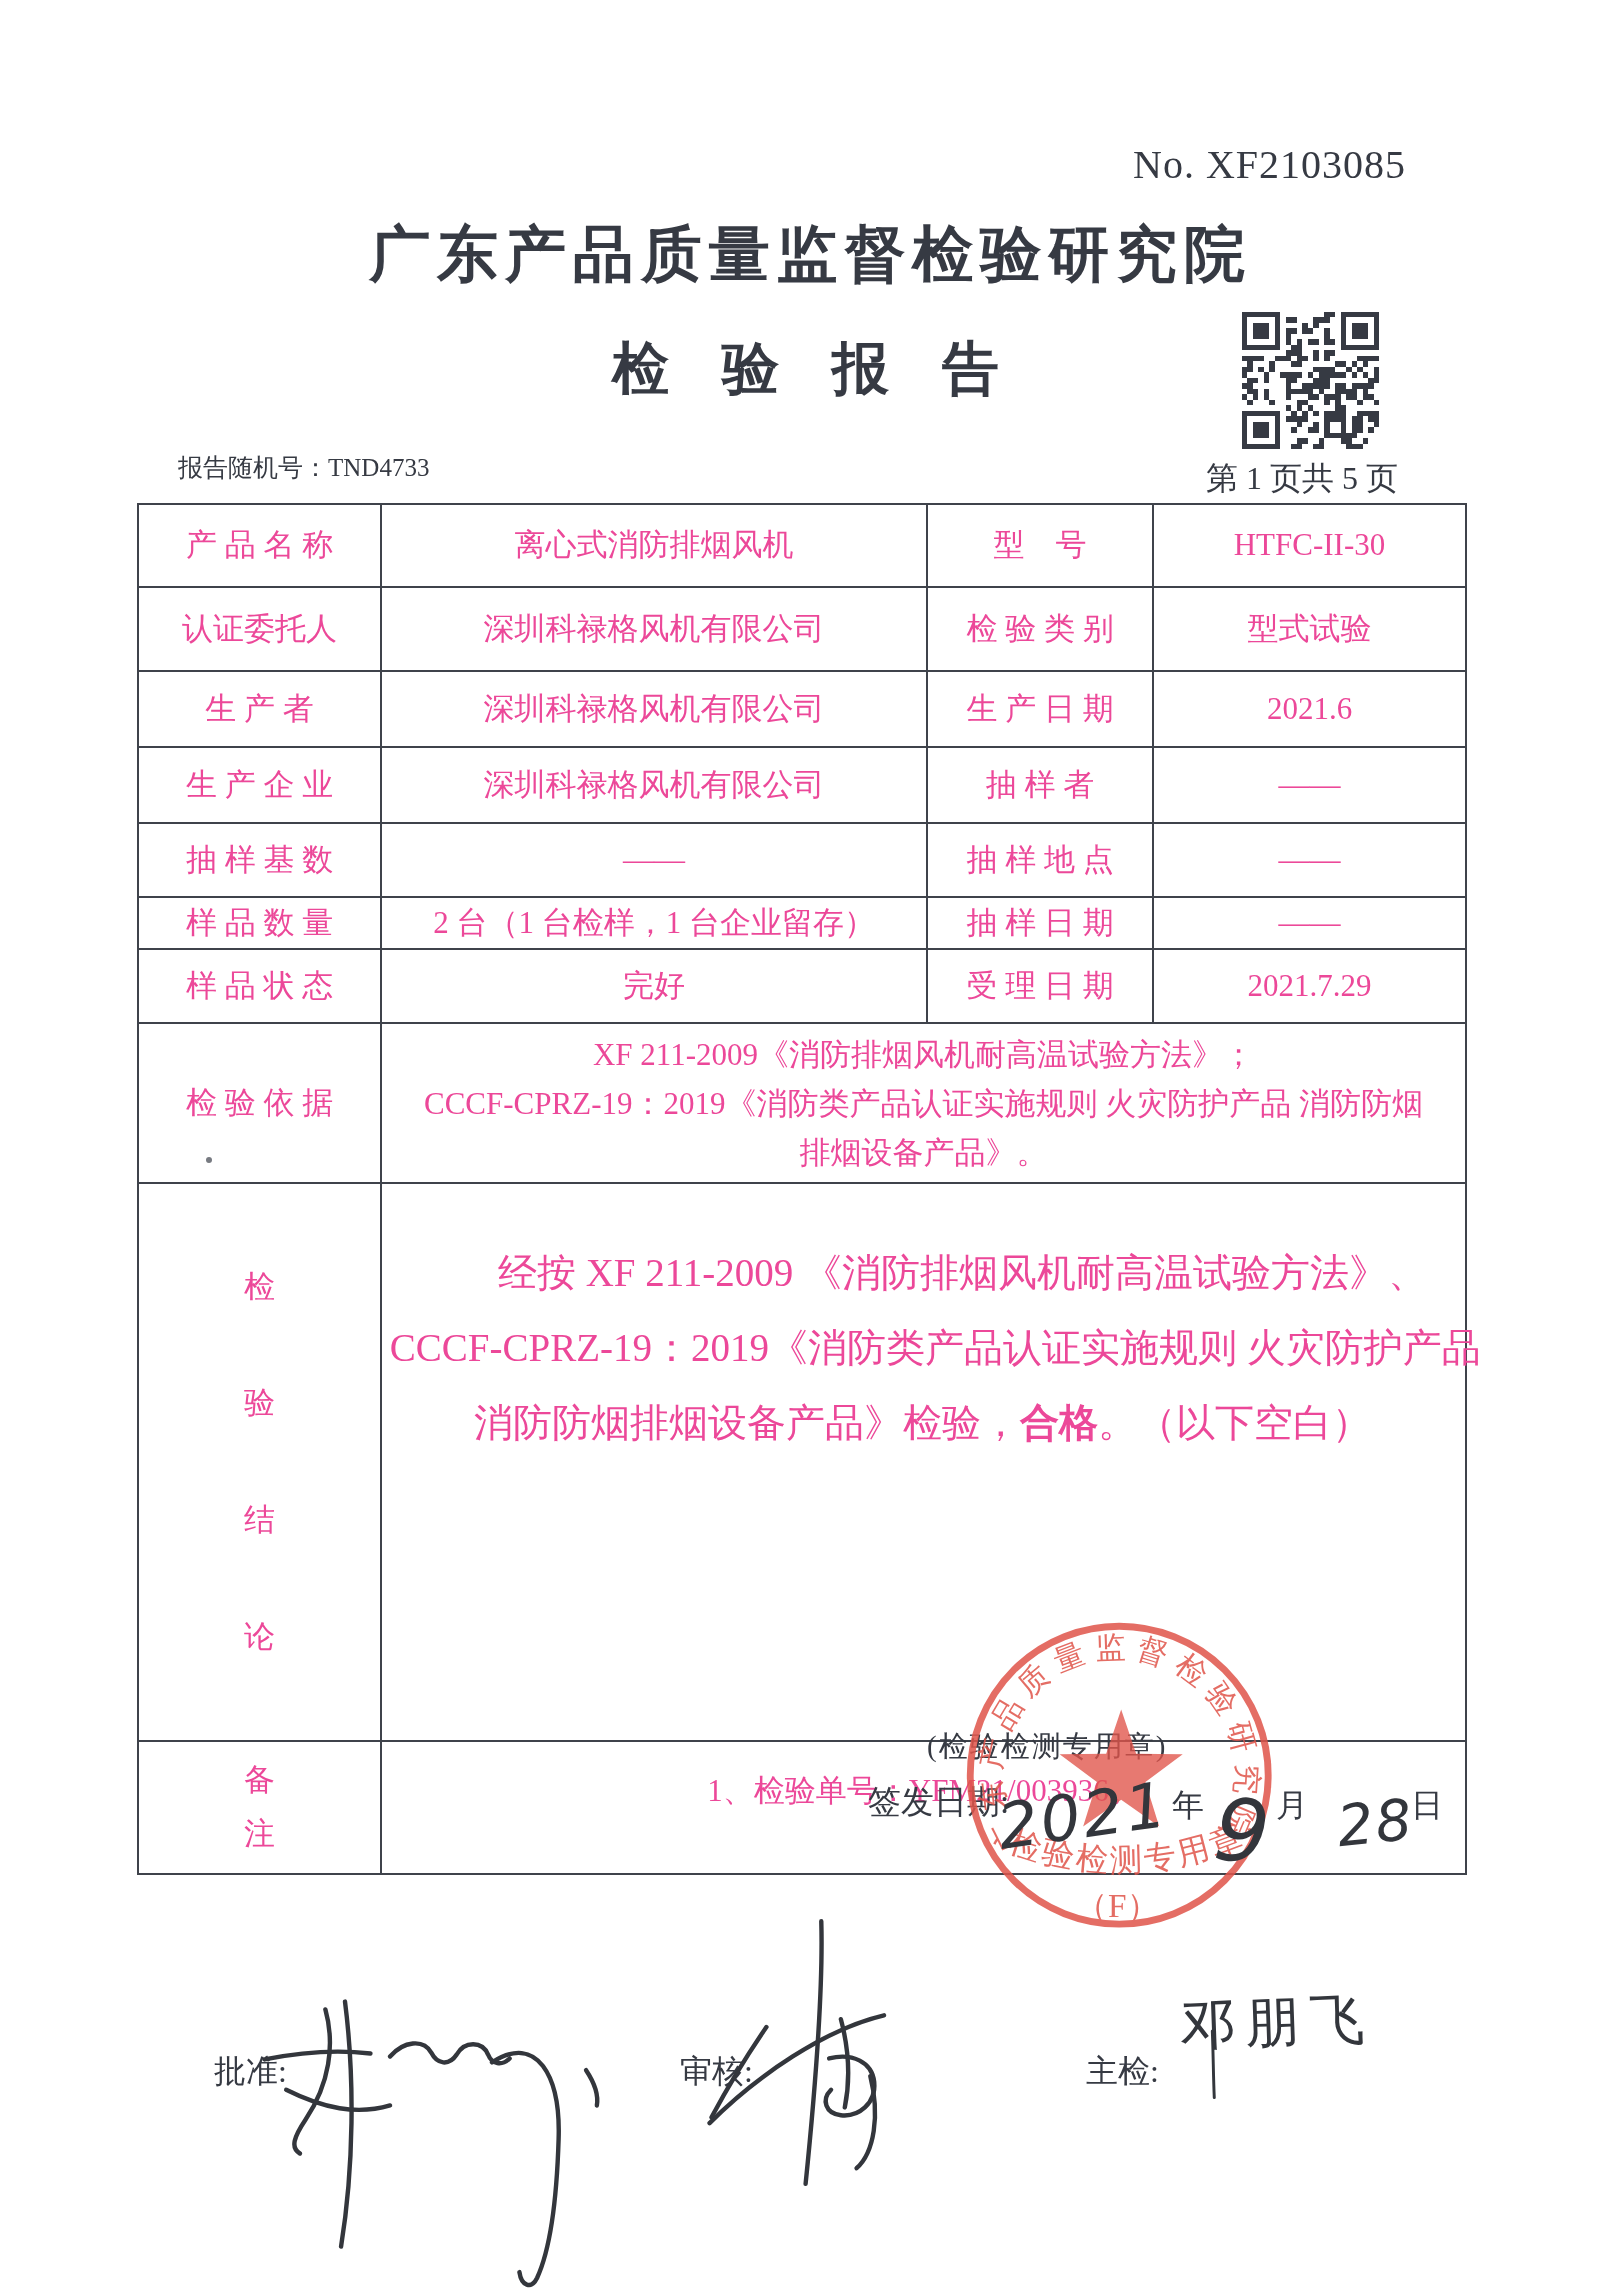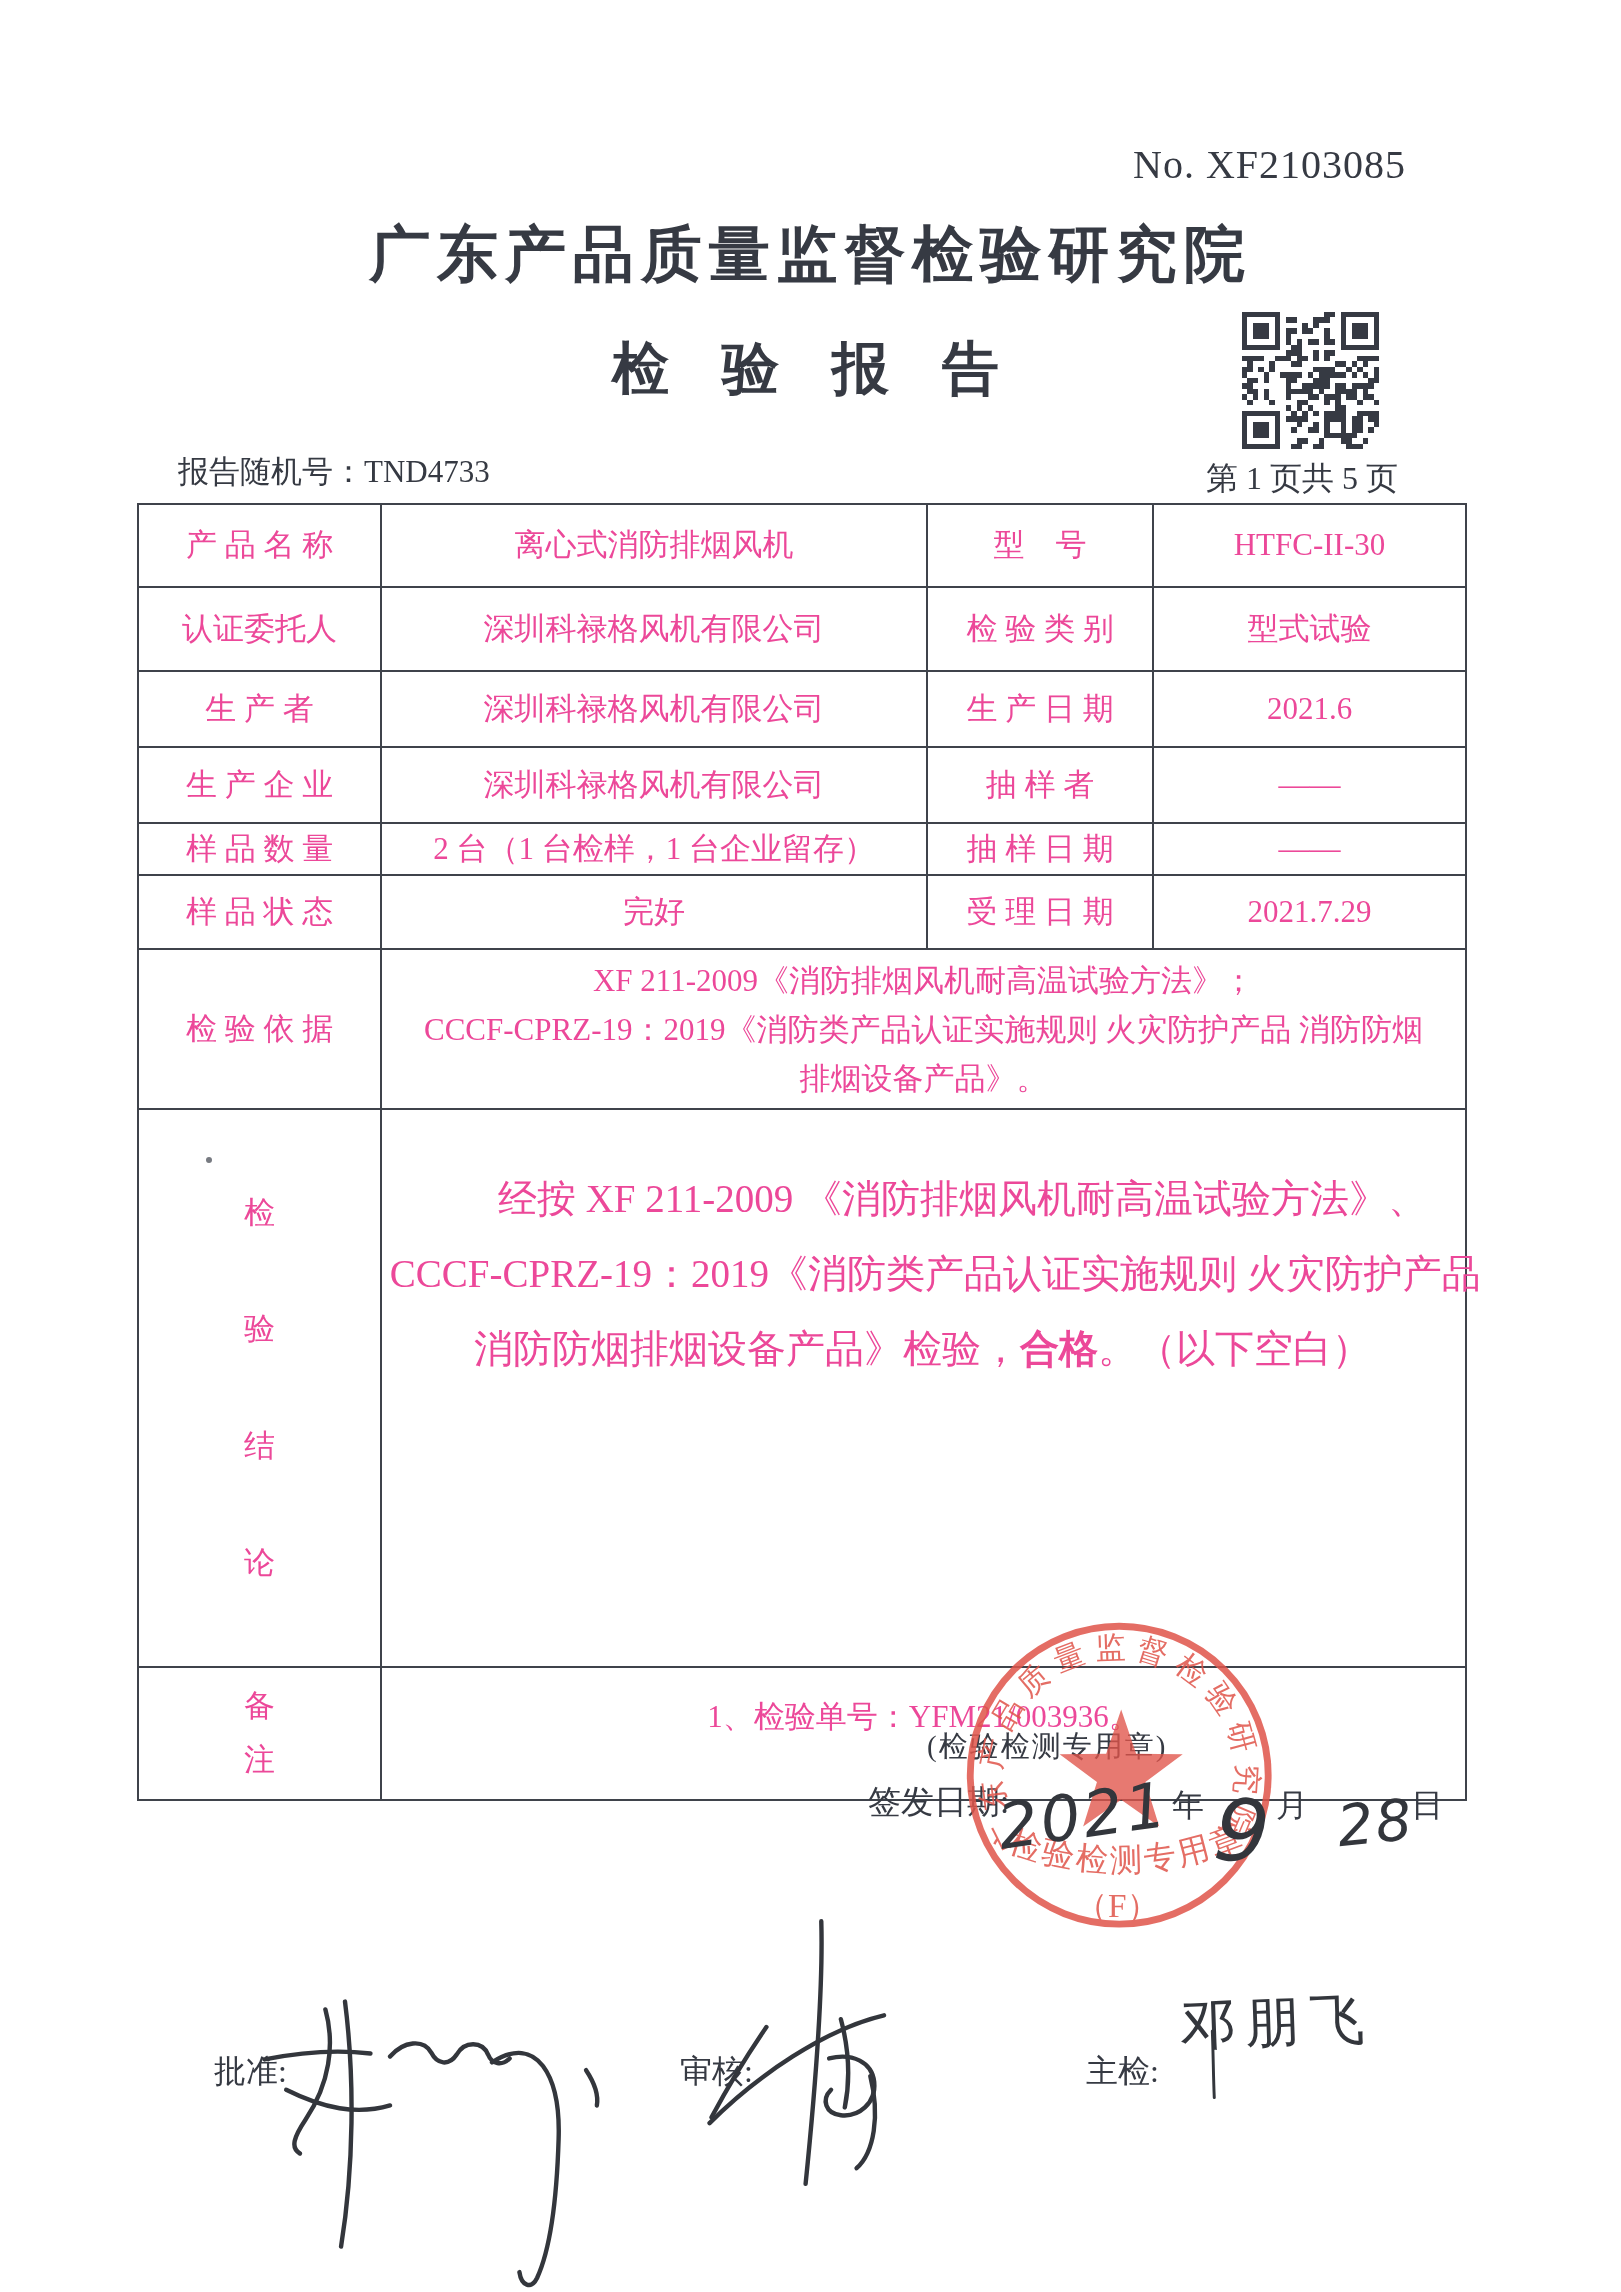--- a/index.html
+++ b/index.html
@@ -8,21 +8,21 @@
     width:1621px;height:2293px;
     background:#ffffff;
     font-family:"Liberation Serif","DejaVu Serif",serif;
     color:#363a43;
     overflow:hidden;
   }
   .abs{position:absolute;}
   .doc-no{left:1133px;top:141px;font-size:40px;font-weight:normal;letter-spacing:1px;}
   .org-name{left:0;top:214px;width:100%;text-align:center;font-size:61px;font-weight:bold;letter-spacing:6.9px;}
   .report-title{left:0;top:331px;width:100%;text-align:center;font-size:57px;font-weight:bold;letter-spacing:53px;text-indent:43px;}
-  .serial-line{left:178px;top:451px;font-size:31px;}
+  .serial-line{left:178px;top:451px;font-size:25px;}
   .page-info{left:1206px;top:457px;font-size:32px;}
   .qr{left:1242px;top:312px;width:137px;height:137px;}
 
   
   .tablewrap{left:137px;top:503px;}
   table.main{border-collapse:collapse;table-layout:fixed;width:1328px;}
   table.main td{border:2px solid #3f434b;padding:0;font-size:31px;color:#ec4899;
     text-align:center;vertical-align:middle;line-height:1.25;}
   table.main{border:2.9px solid #3f434b;}
   tr.ir0{height:83px}tr.ir1{height:84px}tr.ir2{height:76px}tr.ir3{height:76px}
@@ -312,20 +312,26 @@
             <td>深圳科禄格风机有限公司</td>
             <td>生 产 日 期</td>
             <td>2021.6</td>
           </tr>
           <tr class="ir3">
             <td>生 产 企 业</td>
             <td>深圳科禄格风机有限公司</td>
             <td>抽 样 者</td>
             <td>——</td>
           </tr>
+          <tr class="ir4">
+            <td>抽 样 基 数</td>
+            <td>——</td>
+            <td>抽 样 地 点</td>
+            <td>——</td>
+          </tr>
           <tr class="ir5">
             <td>样 品 数 量</td>
             <td>2 台（1 台检样，1 台企业留存）</td>
             <td>抽 样 日 期</td>
             <td>——</td>
           </tr>
           <tr class="ir6">
             <td>样 品 状 态</td>
             <td>完好</td>
             <td>受 理 日 期</td>

